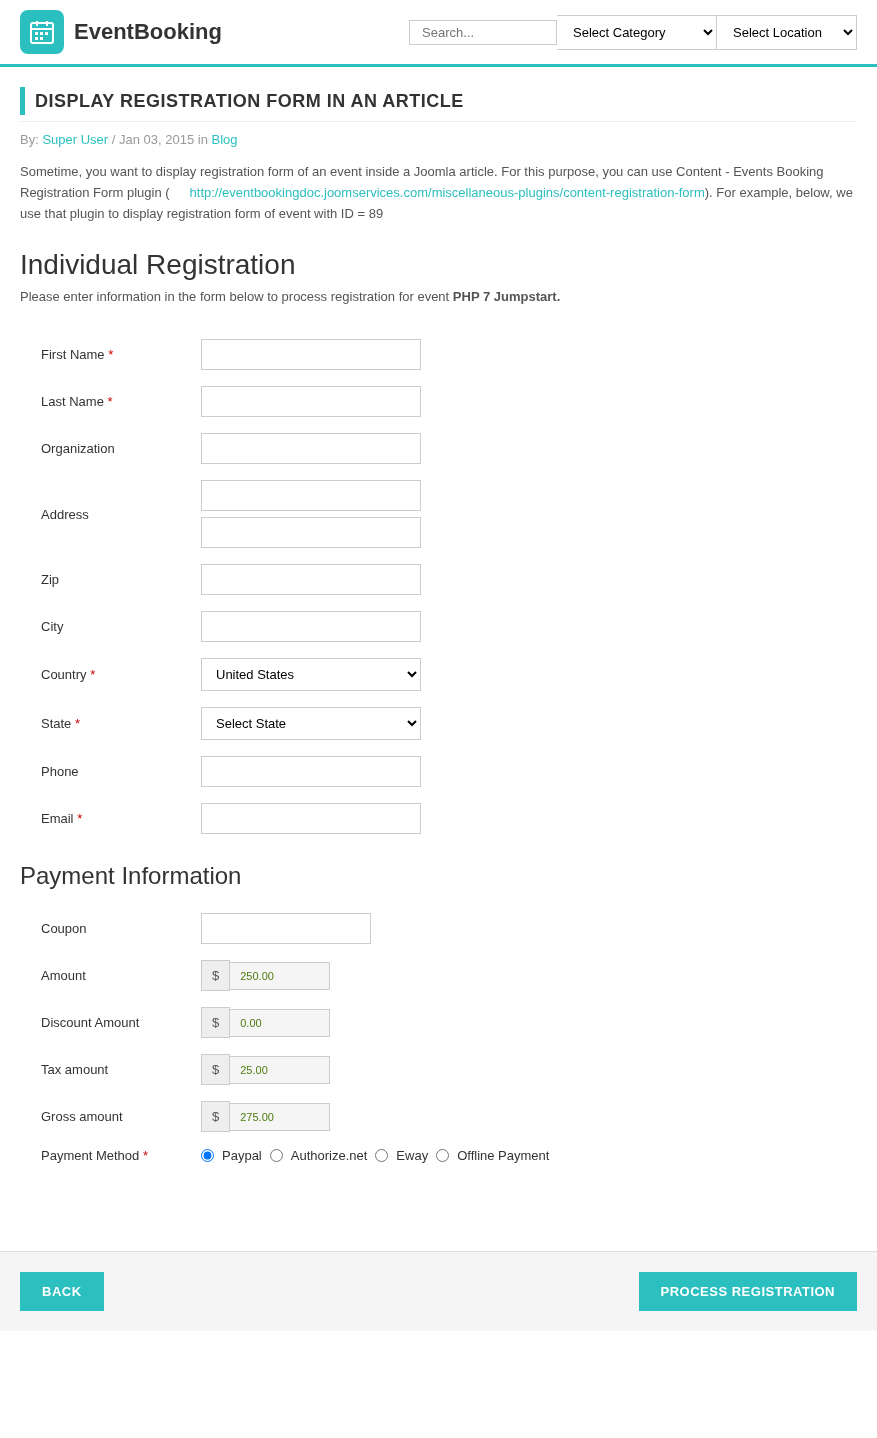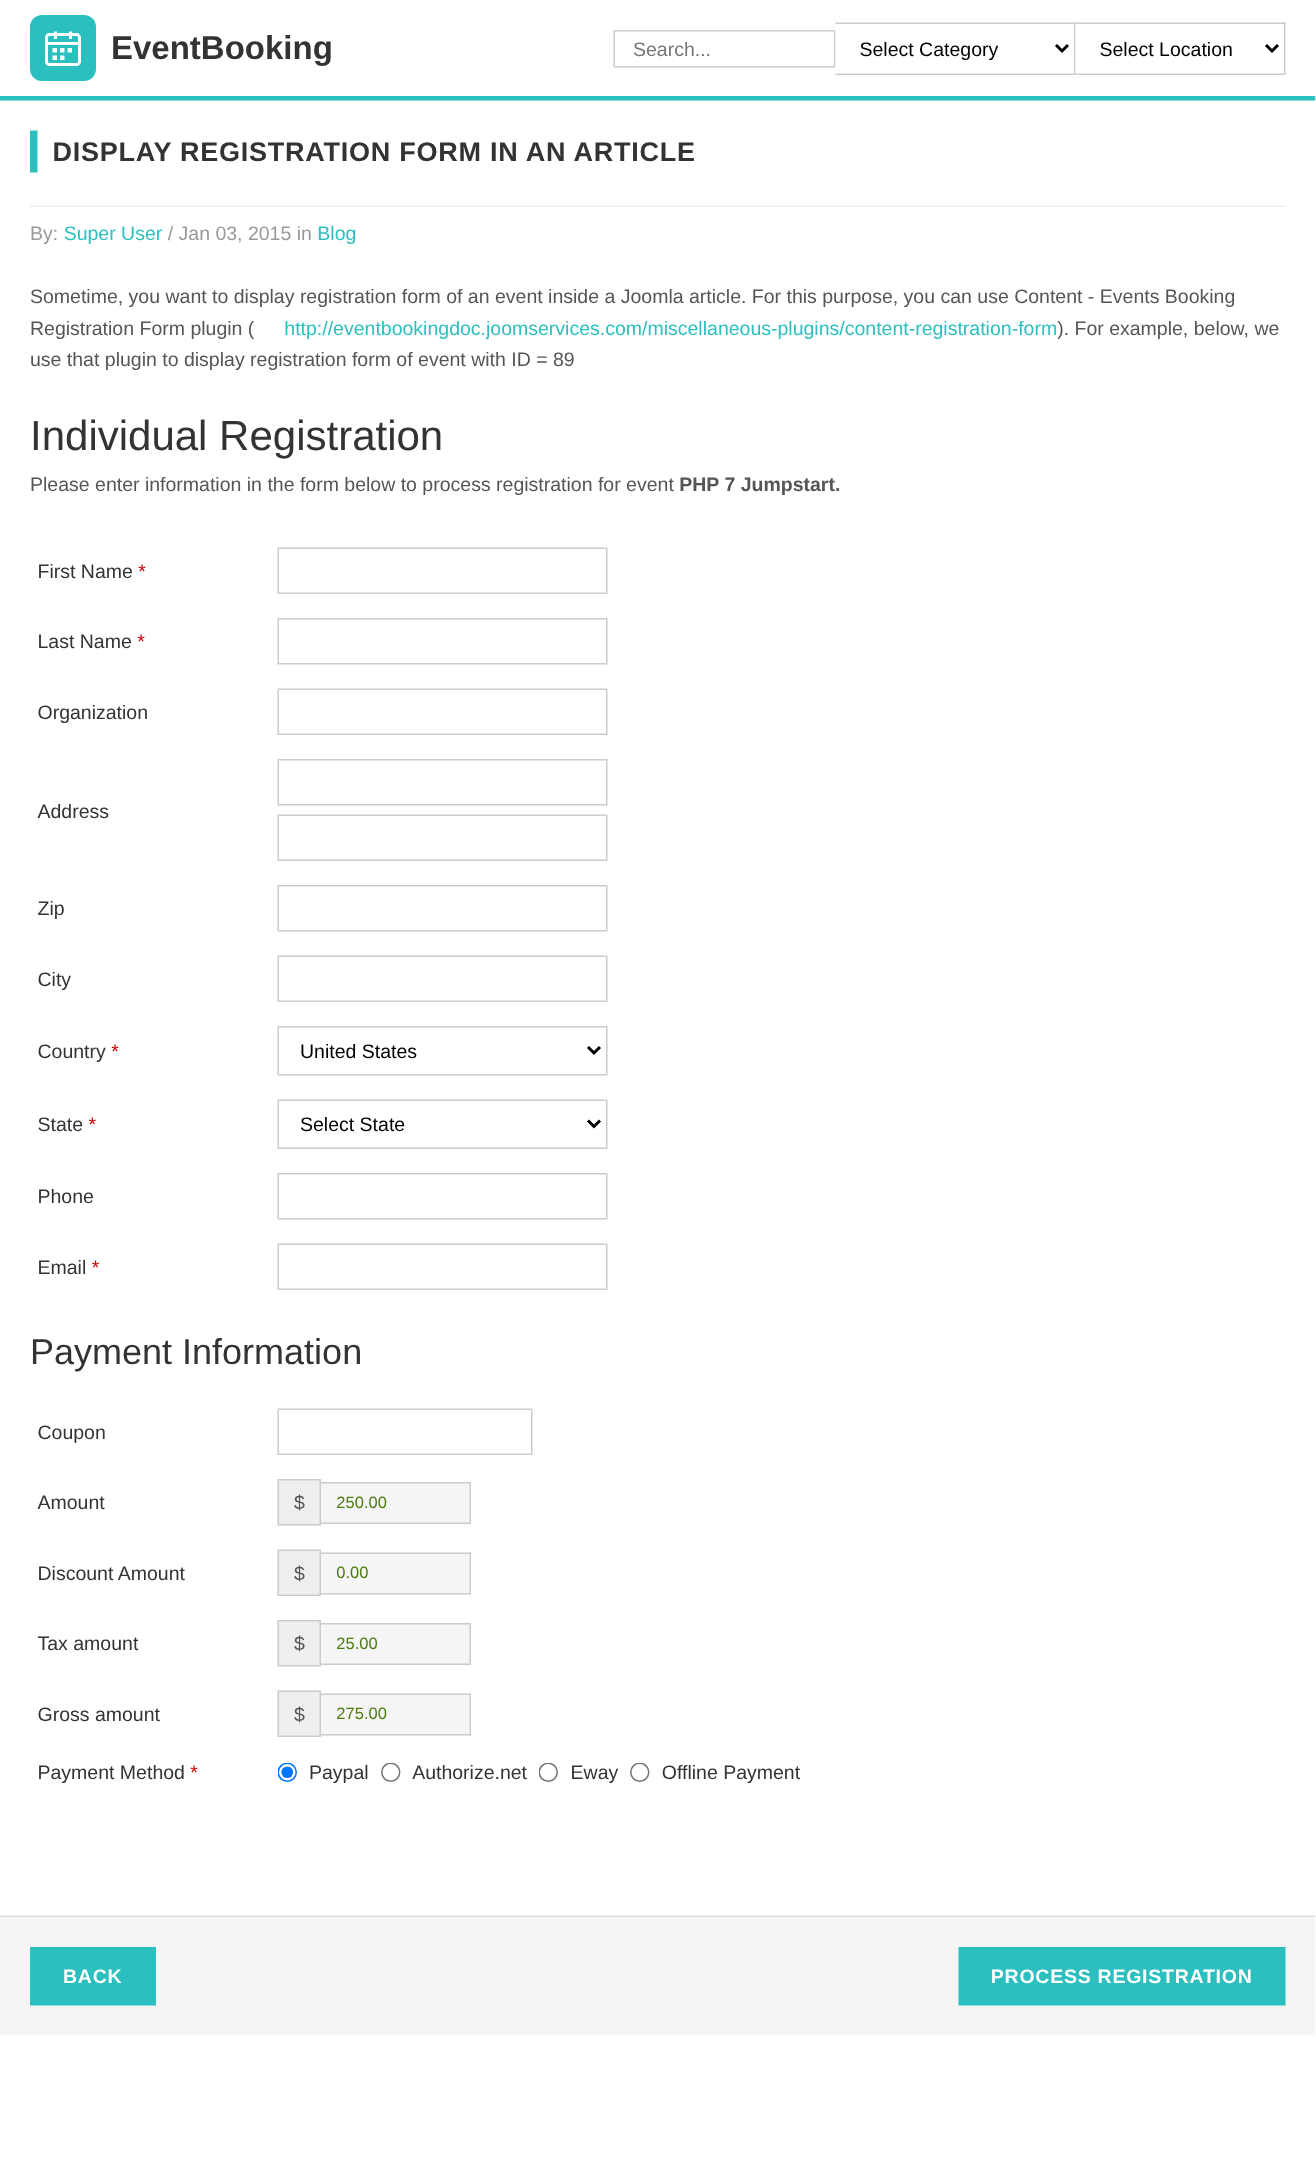--- a/index.html
+++ b/index.html
@@ -70,40 +70,40 @@
       padding: 20px 20px 40px 20px;
       max-width: 877px;
     }
 
     .article-title {
       display: flex;
       align-items: center;
       gap: 10px;
       margin-bottom: 10px;
       border-bottom: 1px solid #eee;
-      padding-bottom: 22px;
+      padding-bottom: 6px;
     }
     .title-bar {
       width: 5px;
       height: 28px;
       background: #2bbfbf;
       display: inline-block;
     }
     .article-title h1 {
       font-size: 18px;
       font-weight: bold;
       text-transform: uppercase;
       color: #333;
       letter-spacing: 0.5px;
     }
 
     .article-meta {
       font-size: 13px;
       color: #999;
-      margin-bottom: 25px;
+      margin-bottom: 15px;
     }
     .article-meta a {
       color: #2bbfbf;
       text-decoration: none;
     }
 
     .article-body {
       font-size: 13px;
       color: #555;
       line-height: 1.6;
@@ -129,20 +129,21 @@
     }
     .reg-subtitle strong {
       font-weight: bold;
     }
 
     
     .form-table {
       width: 100%;
       border-collapse: collapse;
       margin-bottom: 10px;
+      margin-left: 16px;
     }
     .form-table tr td {
       padding: 8px 5px;
       vertical-align: middle;
     }
     .form-table tr td:first-child {
       width: 160px;
       font-size: 13px;
       color: #333;
       font-weight: normal;

